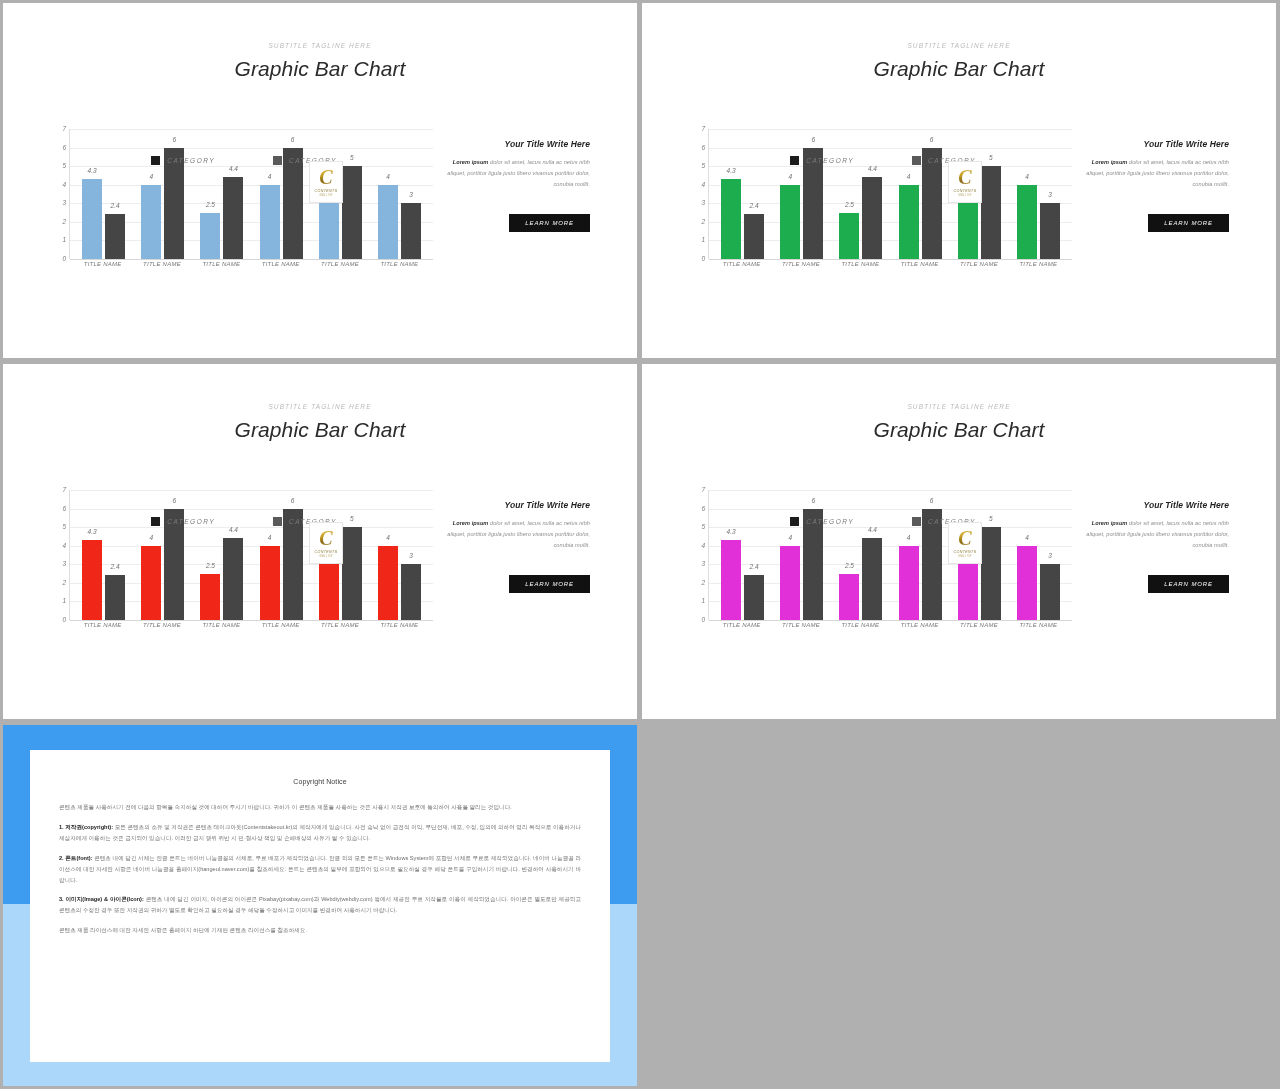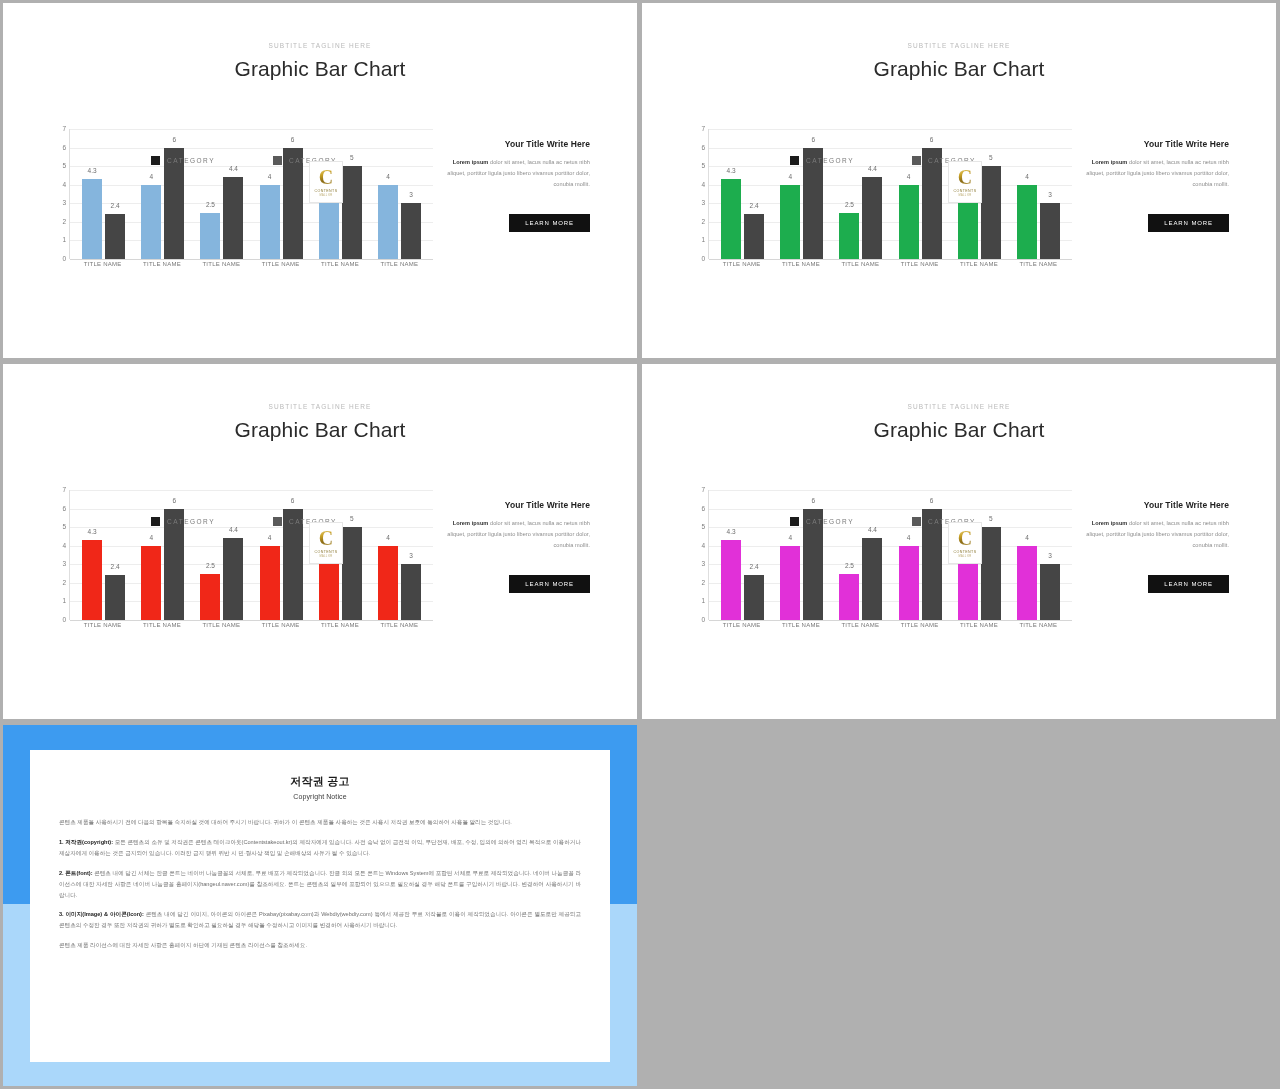--- a/index.html
+++ b/index.html
@@ -13,20 +13,21 @@
     width: 1280px; height: 1089px;
     background: #b0b0b0;
     overflow: hidden;
   }
 
   
   .slide {
     position: absolute;
     background: #ffffff;
     overflow: hidden;
+    font-style: italic;
   }
   .slide.tl { left: 3px;   top: 3px;   width: 634px; height: 355px; }
   .slide.tr { left: 642px; top: 3px;   width: 634px; height: 355px; }
   .slide.bl { left: 3px;   top: 364px; width: 634px; height: 355px; }
   .slide.br { left: 642px; top: 364px; width: 634px; height: 355px; }
 
   
   .subtitle {
     position: absolute; left: 0; right: 0; top: 39px;
     text-align: center;
@@ -654,21 +655,20 @@
       <div class="watermark wm-chart">
         <div class="wm-c">C</div>
         <div class="wm-name">CONTENTS</div>
         <div class="wm-sub">MALL KR</div>
       </div>
       <div class="side"><div class="side-title">Your Title Write Here</div><div class="side-body"><b>Lorem ipsum</b> dolor sit amet, lacus nulla ac netus nibh aliquet, porttitor ligula justo libero vivamus porttitor dolor, conubia mollit.</div><div class="cta">LEARN MORE</div></div>
     </div>
     <div id="copyright">
       <div class="band-lower"></div>
       <div class="paper">
-        <div class="cr-title">저작권 공고</div>
         <div class="cr-subtitle">Copyright Notice</div>
         <div class="cr-body">
           <p class="cr-p">콘텐츠 제품을 사용하시기 전에 다음의 항목을 숙지하실 것에 대하여 주시기 바랍니다. 귀하가 이 콘텐츠 제품을 사용하는 것은 사용시 저작권 보호에 동의하여 사용을 알리는 것입니다.</p>
           <p class="cr-p"><b>1. 저작권(copyright):</b> 모든 콘텐츠의 소유 및 저작권은 콘텐츠 테이크아웃(Contentstakeout.kr)의 제작자에게 있습니다. 사전 승낙 없이 금전적 이익, 무단전재, 배포, 수정, 임의에 의하여 영리 목적으로 이용하거나 제삼자에게 이용하는 것은 금지되어 있습니다. 이러한 금지 행위 위반 시 민·형사상 책임 및 손해배상의 사유가 될 수 있습니다.</p>
           <p class="cr-p"><b>2. 폰트(font):</b> 콘텐츠 내에 담긴 서체는 한글 폰트는 네이버 나눔글꼴의 서체로, 무료 배포가 제작되었습니다. 한글 외의 모든 폰트는 Windows System에 포함된 서체로 무료로 제작되었습니다. 네이버 나눔글꼴 라이선스에 대한 자세한 사항은 네이버 나눔글꼴 홈페이지(hangeul.naver.com)를 참조하세요. 폰트는 콘텐츠의 일부에 포함되어 있으므로 필요하실 경우 해당 폰트를 구입하시기 바랍니다. 변경하여 사용하시기 바랍니다.</p>
           <p class="cr-p"><b>3. 이미지(Image) &amp; 아이콘(Icon):</b> 콘텐츠 내에 담긴 이미지, 아이콘의 아이콘은 Pixabay(pixabay.com)과 Webdiy(webdiy.com) 등에서 제공한 무료 저작물로 이용이 제작되었습니다. 아이콘은 별도로만 제공되고 콘텐츠의 수정한 경우 또한 저작권의 귀하가 별도로 확인하고 필요하실 경우 해당을 수정하시고 이미지를 변경하여 사용하시기 바랍니다.</p>
           <p class="cr-p">콘텐츠 제품 라이선스에 대한 자세한 사항은 홈페이지 하단에 기재된 콘텐츠 라이선스를 참조하세요.</p>
         </div>
       </div>
     </div>

